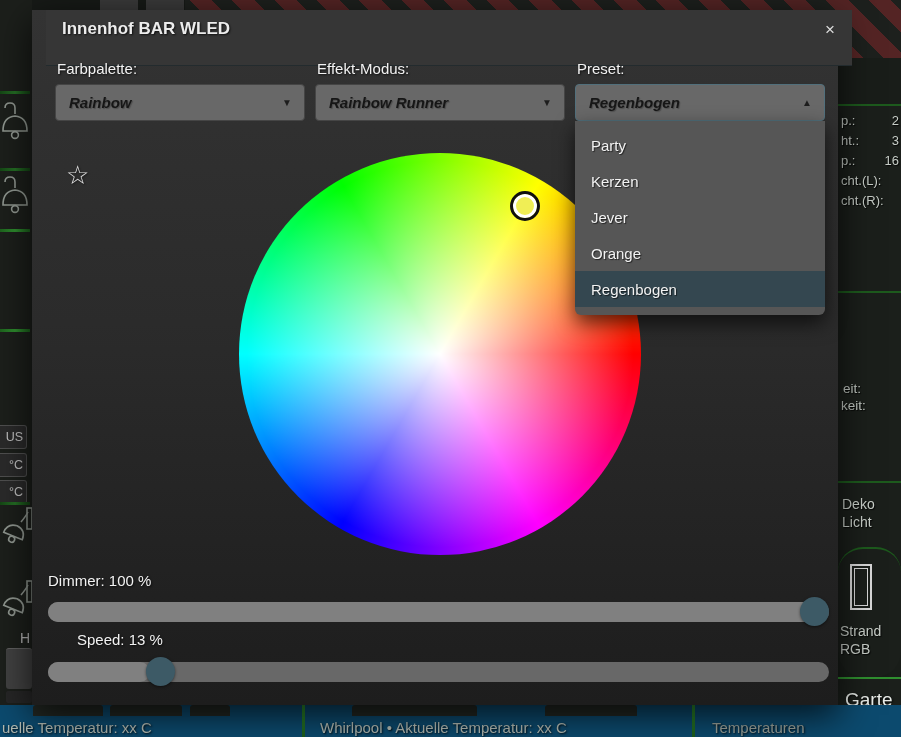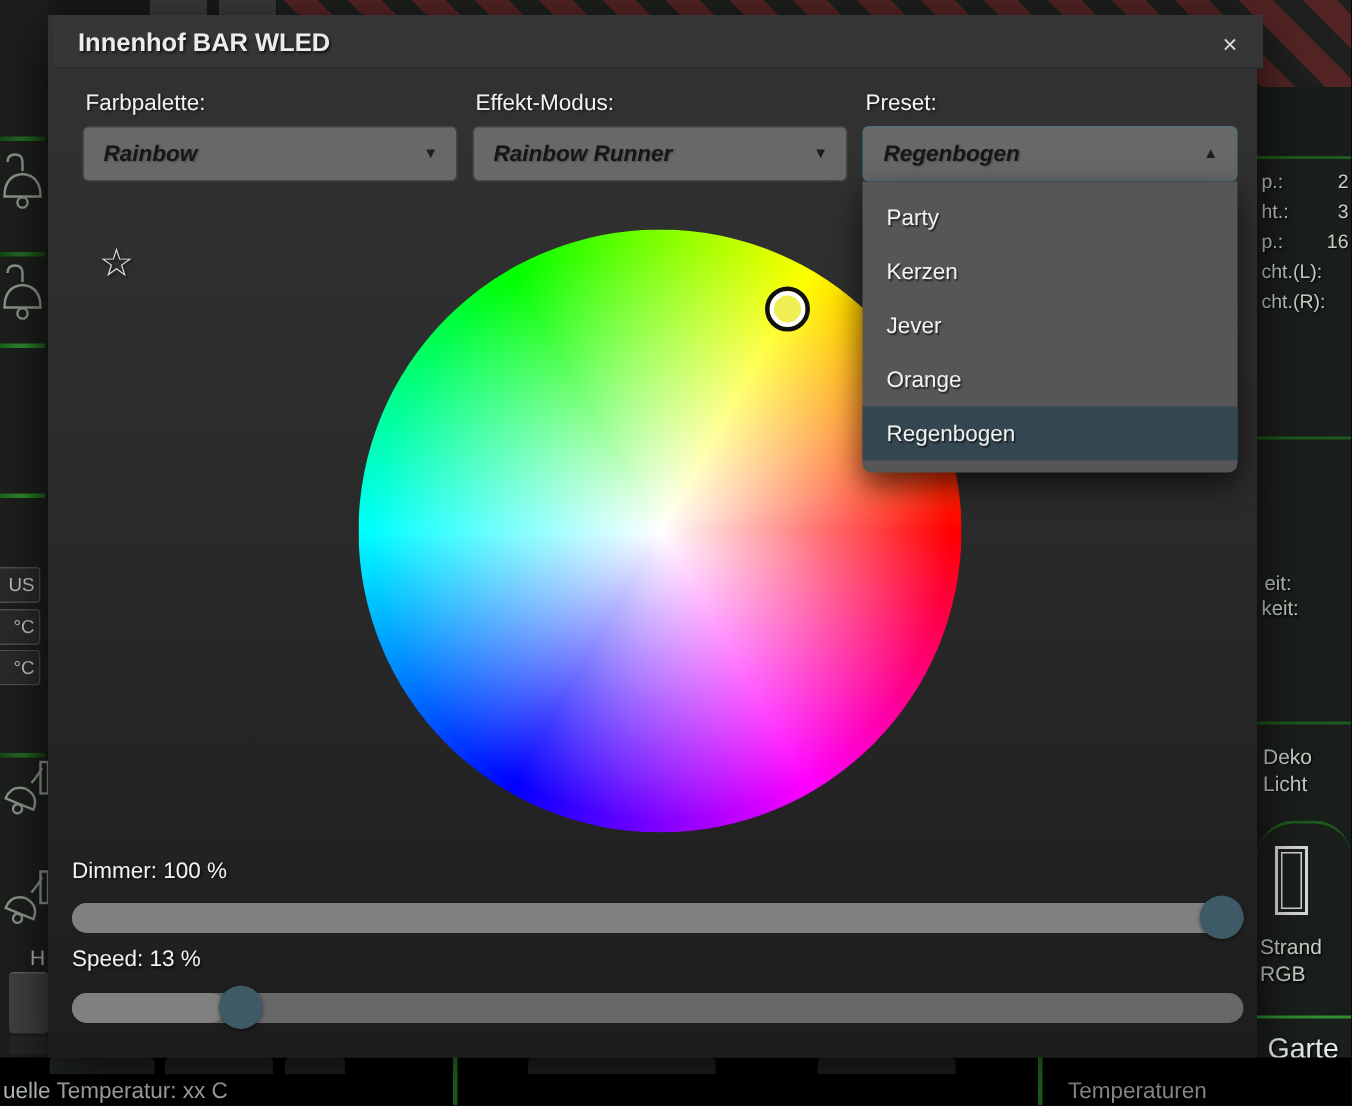--- a/index.html
+++ b/index.html
@@ -12,48 +12,48 @@
   .hazard{left:185px;top:0;width:716px;height:58px;
     background:repeating-linear-gradient(45deg,#1d201d 0 14px,#542424 14px 30px);}
   .clock-digit{left:-4px;top:14px;font-size:78px;font-weight:300;color:#8f8f8f;
     text-shadow:2px 2px 2px rgba(0,0,0,.6);line-height:1;}
   .top-tab{top:0;height:10px;background:#3a3a3a;}
   .left-rail{left:0;top:0;width:32px;height:737px;background:#1c1f1b;}
   .hline{left:0;width:30px;height:3px;background:linear-gradient(90deg,#144614,#257025,#144614);}
   .hline.bright{background:linear-gradient(90deg,#1c621c,#2f8f2f,#1c621c);}
   .rail-btn{left:0;width:27px;height:24px;background:#2a2a2a;border:1px solid #4f4f4f;
     border-left:none;border-radius:0 3px 3px 0;color:#c2c2c2;font-size:12.5px;
-    display:flex;align-items:center;justify-content:flex-end;padding-right:3px;box-sizing:border-box;}
+    display:flex;align-items:center;justify-content:flex-end;padding-right:3px;box-sizing:border-box;margin-top:47px;}
   .rail-h{color:#b5b5b5;font-size:14px;}
   .rail-box{left:6px;width:26px;height:40px;background:#414141;border-top:1px solid #606060;
     border-radius:3px;}
   .rail-box2{left:6px;width:26px;height:12px;background:#262626;border-radius:2px;}
   .icon-svg{stroke:#8f968f;fill:none;stroke-width:1.6;}
 
   .right-rail{left:838px;top:58px;width:63px;height:679px;background:#191d19;}
   .rr-sec{position:absolute;left:0;width:63px;background:#1b1f1b;border-top:2px solid #1d5a1d;box-sizing:border-box;}
   .rr-row{position:absolute;left:3px;width:58px;color:#c6ccc6;font-size:13px;
     display:flex;justify-content:space-between;text-shadow:1px 1px 1px rgba(0,0,0,.8);}
   .rr-label{color:#c6ccc6;font-size:13.5px;text-shadow:1px 1px 1px rgba(0,0,0,.8);}
   .rr-tile-label{color:#c9cfc9;font-size:14px;text-shadow:1px 1px 1px rgba(0,0,0,.8);}
   .rr-menu{color:#e8ece8;font-size:19px;text-shadow:1px 1px 2px rgba(0,0,0,.8);white-space:nowrap;}
   .door-icon{left:12px;width:22px;height:46px;border:2px solid #d8d8d8;box-sizing:border-box;}
   .door-icon .inner{position:absolute;left:2px;top:2px;right:2px;bottom:2px;border:1px solid #d8d8d8;}
 
-  .bottom-bar{left:0;top:705px;width:901px;height:32px;background:#000000;}
+  .bottom-bar{left:0;top:705px;width:901px;height:32px;background:#0c4a6e;}
   .bb-tab{top:0;height:11px;background:#232823;border-radius:3px 3px 0 0;}
   .bb-divider{top:0;width:3px;height:32px;background:linear-gradient(180deg,#2f8f2f,#1c5c1c);}
   .bb-text{top:14px;color:#b2bab2;font-size:15px;white-space:nowrap;text-shadow:1px 1px 2px rgba(0,0,0,.8);}
   .bb-text.dim{color:#9aa29a;}
 
   
   .modal{left:32px;top:10px;width:806px;height:695px;
     background:linear-gradient(180deg,#333333 0%,#2b2b2b 45%,#1d1d1d 100%);
     box-shadow:0 10px 34px rgba(0,0,0,.75);}
-  .titlebar{position:absolute;left:4px;top:0;width:100%;height:36px;background:#363636;
+  .titlebar{position:absolute;left:14px;top:0;width:100%;height:56px;background:#363636;
     border-bottom:1px solid #232b2e;box-sizing:border-box;}
   .title{position:absolute;left:16px;top:9px;font-size:17px;font-weight:600;color:#ececec;
     text-shadow:1px 1px 2px rgba(0,0,0,.7);}
   .close-btn{position:absolute;right:10px;top:8px;width:24px;height:24px;color:#dddddd;
     font-size:17px;display:flex;align-items:center;justify-content:center;cursor:pointer;}
   .field-label{position:absolute;top:50px;font-size:15px;color:#f2f2f2;
     text-shadow:1px 1px 2px rgba(0,0,0,.7);}
   .dd{position:absolute;top:74px;width:250px;height:37px;background:#686868;
     border:1px solid #454545;border-radius:4px;box-sizing:border-box;cursor:pointer;
     display:flex;align-items:center;}
@@ -183,20 +183,21 @@
 
   <div class="abs bottom-bar">
     <div class="abs bb-tab" style="left:33px;width:70px;"></div>
     <div class="abs bb-tab" style="left:110px;width:72px;"></div>
     <div class="abs bb-tab" style="left:190px;width:40px;"></div>
     <div class="abs bb-tab" style="left:352px;width:125px;"></div>
     <div class="abs bb-tab" style="left:545px;width:92px;"></div>
     <div class="abs bb-divider" style="left:302px;"></div>
     <div class="abs bb-divider" style="left:692px;"></div>
     <div class="abs bb-text" style="left:2px;">uelle Temperatur: xx C</div>
+    <div class="abs bb-text" style="left:320px;">Whirlpool • Aktuelle Temperatur: xx C</div>
     <div class="abs bb-text dim" style="left:712px;">Temperaturen</div>
   </div>
 
   <div class="abs modal">
     <div class="titlebar">
       <div class="title">Innenhof BAR WLED</div>
       <div class="close-btn">×</div>
     </div>
 
     <div class="field-label" style="left:25px;">Farbpalette:</div>
@@ -228,20 +229,20 @@
 
     <div class="wheel"></div>
     <div class="wheel-marker"></div>
 
     <div class="slider-label" style="top:562px;">Dimmer: 100 %</div>
     <div class="slider" style="top:592px;">
       <div class="fill" style="width: 100%;"></div>
       <div class="thumb" style="left: calc(100% - 29px);"></div>
     </div>
 
-    <div class="slider-label" style="top:621px;">Speed: 13 %</div>
+    <div class="slider-label" style="top:621px;margin-left:29px;">Speed: 13 %</div>
     <div class="slider" style="top:652px;">
       <div class="fill" style="width: 13%;"></div>
       <div class="thumb" style="left: calc(13% - 3.77px);"></div>
     </div>
   </div>
 
 </div>
 
 </body></html>

